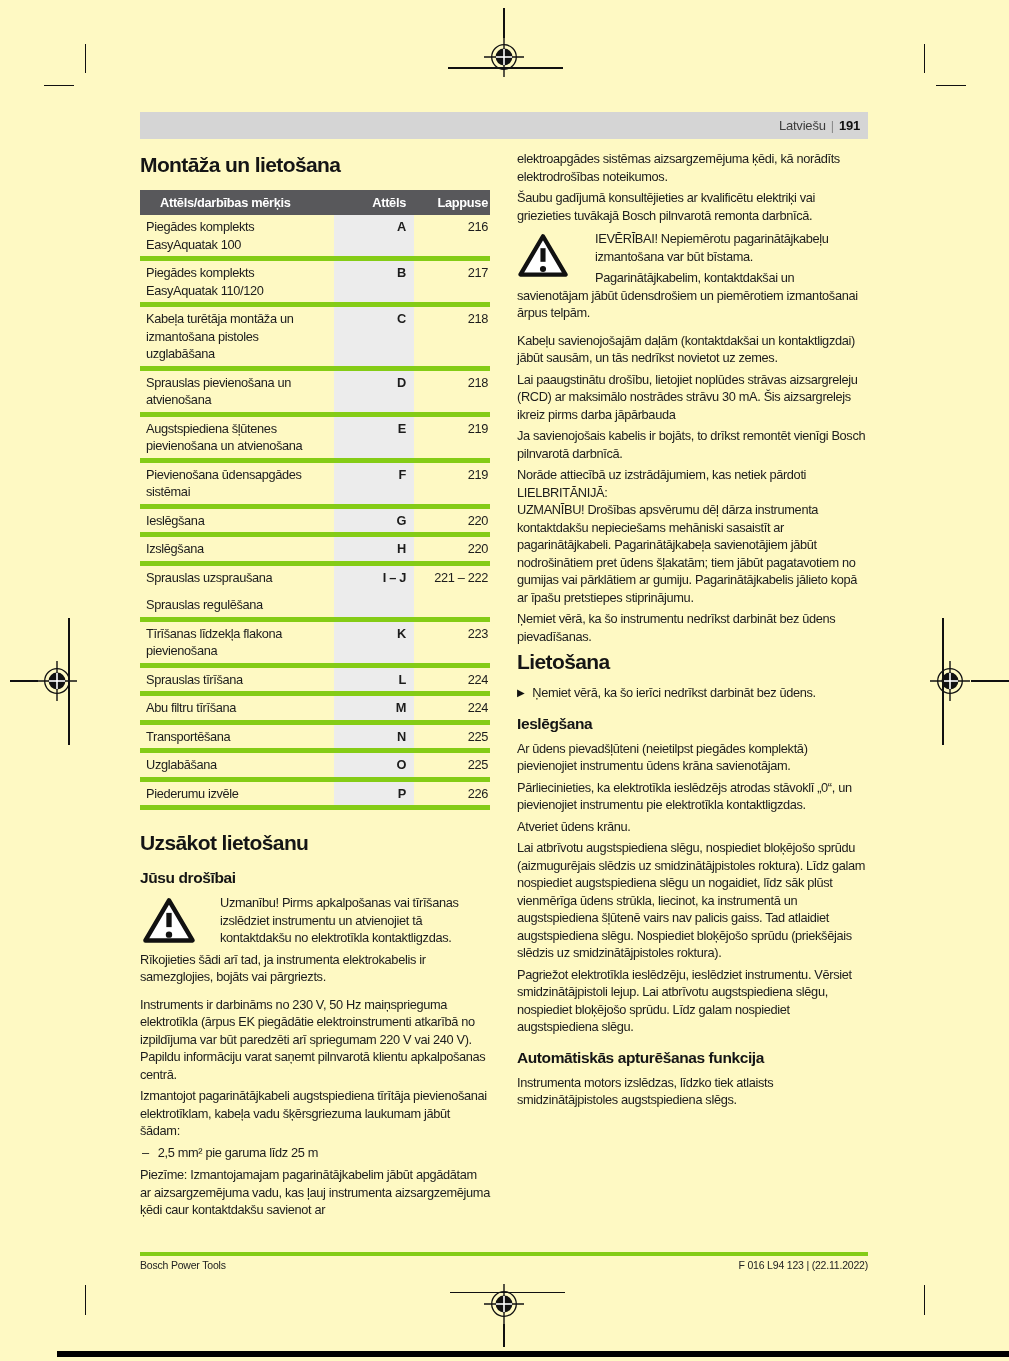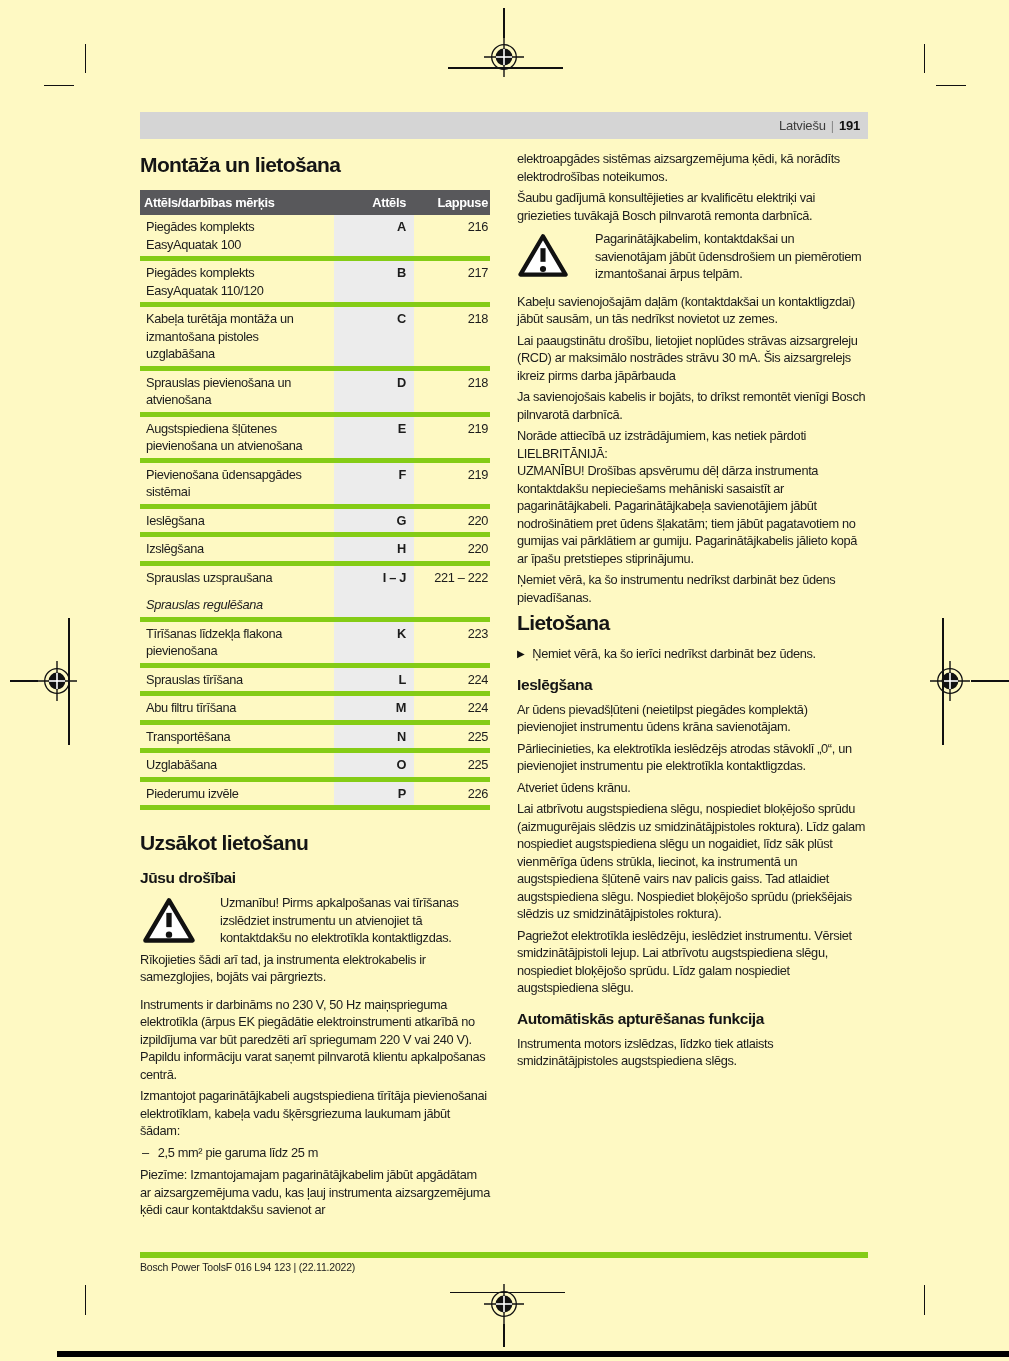--- a/index.html
+++ b/index.html
@@ -33,45 +33,45 @@
   h1 { font-size:21px; line-height:26px; letter-spacing:-0.6px; margin:0 0 12px; color:#151515; }
   h1.mid { margin-top:20px; }
   .col.right h1 { margin-bottom:9px; }
   h2 { font-size:15.5px; line-height:19px; letter-spacing:-0.4px; margin:12px 0 7px; color:#151515; }
   p  { margin:0 0 4px; }
 
   
   table.fig-table { width:100%; border-collapse:collapse; }
   .fig-table th {
     background:#58585b; color:#fff; font-size:12.8px; line-height:17px;
-    text-align:left; padding:4px 4px; letter-spacing:-0.3px;
+    text-align:left; padding:4px 20px; letter-spacing:-0.3px;
   }
   .fig-table th.h2c { text-align:right; padding-right:8px; }
   .fig-table th.h3c { text-align:right; padding-right:2px; }
   .fig-table td { border-bottom:5px solid #84cc16; vertical-align:top; padding:3px 0; }
   td.c1 { padding-left:6px; padding-right:6px; }
   td.c2 { background:#ececec; width:80px; text-align:right; font-weight:bold; padding-right:8px; }
   td.c3 { width:76px; text-align:right; padding-right:2px; }
-  .l2 { margin-top:10px;font-style:italic; }
+  .l2 { margin-top:10px; }
 
   
   .warn { margin:6px 0 6px; }
   .warn::after { content:""; display:block; clear:both; }
   .warn svg.big   { float:left; margin:2px 24px 0 2px; }
   .warn svg.small { float:left; margin:2px 26px 2px 0; }
 
   
   .dash-item  { display:flex; gap:9px; margin:2px 0 5px 2px; }
   .arrow-item { display:flex; gap:8px; margin:0 0 7px; }
   .arrow-item .tri { font-size:10px; line-height:17.5px; color:#111; }
 
   
   .footer {
     position:absolute; left:140px; top:1252px; width:728px;
-    border-top:6px solid #84cc16; display:flex; justify-content:flex-start;
+    border-top:4px solid #84cc16; display:flex; justify-content:space-between;
     font-size:10.5px; padding-top:3px; letter-spacing:-0.2px; color:#222;
   }
   .bottom-bar { position:absolute; left:57px; top:1351px; width:952px; height:6px; background:#000; }
 </style>
 </head>
 <body>
 
 <div class="page">
 
   <svg class="regmark" style="left:484px;top:37px;" width="40" height="40" viewBox="0 0 40 40">
@@ -306,20 +306,21 @@
   <div class="col right">
     <p>elektroapgādes sistēmas aizsargzemējuma ķēdi, kā norādīts elektrodrošības noteikumos.</p>
     <p>Šaubu gadījumā konsultējieties ar kvalificētu elektriķi vai griezieties tuvākajā Bosch pilnvarotā remonta darbnīcā.</p>
 
     <div class="warn">
       <svg class="small" width="52" height="46" viewBox="0 0 60 54">
         <path d="M30 5 L56.5 50 H3.5 Z" fill="#fff" stroke="#111" stroke-width="5" stroke-linejoin="round"></path>
         <line x1="30" y1="19" x2="30" y2="35" stroke="#111" stroke-width="6"></line>
         <circle cx="30" cy="43.5" r="3.6" fill="#111"></circle>
       </svg>
+      <p>IEVĒRĪBAI! Nepiemērotu pagarinātājkabeļu izmantošana var būt bīstama.</p>
       <p>Pagarinātājkabelim, kontaktdakšai un savienotājam jābūt ūdensdrošiem un piemērotiem izmantošanai ārpus telpām.</p>
     </div>
 
     <p>Kabeļu savienojošajām daļām (kontaktdakšai un kontaktligzdai) jābūt sausām, un tās nedrīkst novietot uz zemes.</p>
     <p>Lai paaugstinātu drošību, lietojiet noplūdes strāvas aizsargreleju (RCD) ar maksimālo nostrādes strāvu 30 mA. Šis aizsargrelejs ikreiz pirms darba jāpārbauda</p>
     <p>Ja savienojošais kabelis ir bojāts, to drīkst remontēt vienīgi Bosch pilnvarotā darbnīcā.</p>
     <p style="margin-bottom:0;">Norāde attiecībā uz izstrādājumiem, kas netiek pārdoti LIELBRITĀNIJĀ:</p>
     <p>UZMANĪBU! Drošības apsvērumu dēļ dārza instrumenta kontaktdakšu nepieciešams mehāniski sasaistīt ar pagarinātājkabeli. Pagarinātājkabeļa savienotājiem jābūt nodrošinātiem pret ūdens šļakatām; tiem jābūt pagatavotiem no gumijas vai pārklātiem ar gumiju. Pagarinātājkabelis jālieto kopā ar īpašu pretstiepes stiprinājumu.</p>
     <p>Ņemiet vērā, ka šo instrumentu nedrīkst darbināt bez ūdens pievadīšanas.</p>
 

